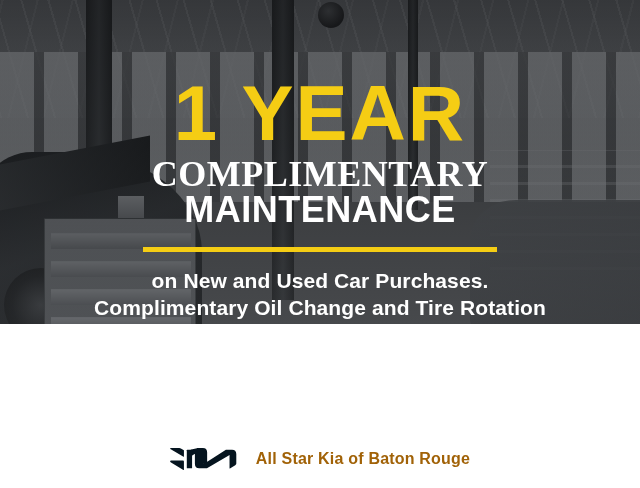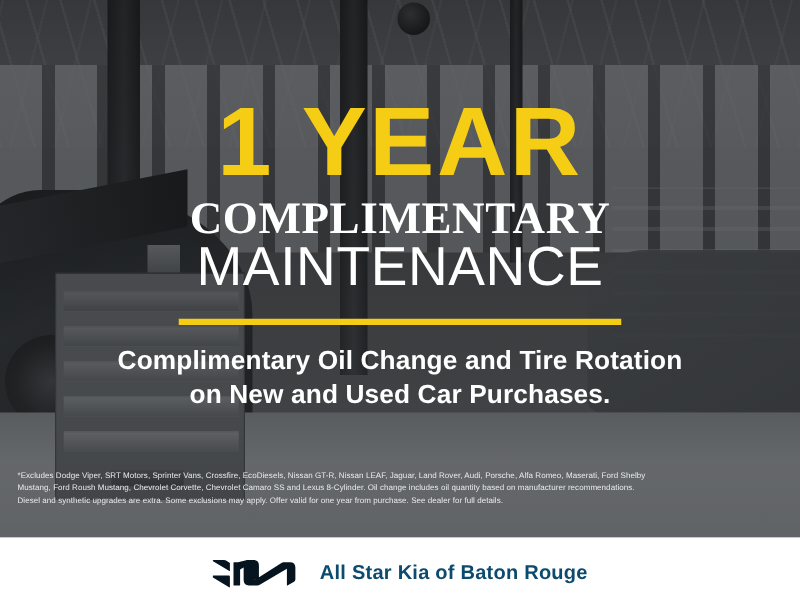--- a/index.html
+++ b/index.html
@@ -15,21 +15,21 @@
     position:relative;
     width:640px;
     height:488px;
     background:#ffffff;
   }
 
   
   .hero {
     position:absolute;
     left:0; top:0;
-    width:640px; height:430px;
+    width:640px; height:324px;
     overflow:hidden;
     background:#4f5154;
   }
 
   
   .photo { position:absolute; inset:0; }
 
   
   .photo .ceiling {
     position:absolute; left:0; top:0; width:640px; height:118px;
@@ -143,23 +143,23 @@
   .headline-2 {
     margin-top:6px;
     font-size:36px;
     line-height:1.02;
     font-weight:bold;
     letter-spacing:0.5px;
     color:#ffffff;
     font-family:Liberation Serif, serif;
   }
   .headline-3 {
-    font-size:44px;
+    font-size:36px;
     line-height:1.02;
-    font-weight:normal;
+    font-weight:bold;
     letter-spacing:0.5px;
     color:#ffffff;
   }
 
   .divider {
     margin-top:18px;
     width:354px; height:5px;
     background:#F5CD14;
   }
 
@@ -189,21 +189,21 @@
     left:0; top:430px;
     width:640px; height:58px;
     background:#ffffff;
     display:flex; align-items:center; justify-content:center;
     gap:14px;
   }
   .kia-logo { display:block; }
   .dealer-name {
     font-size:16px;
     font-weight:bold;
-    color:#0c4a6e;
+    color:#a16207;
     letter-spacing:0.2px;
   }
 </style>
 </head>
 <body>
 
 <div id="ad-banner">
 
   <div class="hero">
 
@@ -233,22 +233,22 @@
     </div>
 
     <div class="hero-content">
       <div class="headline-1">1 YEAR</div>
       <div class="headline-2">COMPLIMENTARY</div>
       <div class="headline-3">MAINTENANCE</div>
 
       <div class="divider"></div>
 
       <div class="subhead">
+        <div>on New and Used Car Purchases.</div>
         <div>Complimentary Oil Change and Tire Rotation</div>
-        <div>on New and Used Car Purchases.</div>
       </div>
     </div>
 
     <div class="disclaimer">
       <p>*Excludes Dodge Viper, SRT Motors, Sprinter Vans, Crossfire, EcoDiesels, Nissan GT-R, Nissan LEAF, Jaguar, Land Rover, Audi, Porsche, Alfa Romeo, Maserati, Ford Shelby</p>
       <p>Mustang, Ford Roush Mustang, Chevrolet Corvette, Chevrolet Camaro SS and Lexus 8-Cylinder. Oil change includes oil quantity based on manufacturer recommendations.</p>
       <p>Diesel and synthetic upgrades are extra. Some exclusions may apply. Offer valid for one year from purchase. See dealer for full details.</p>
     </div>
   </div>
 

